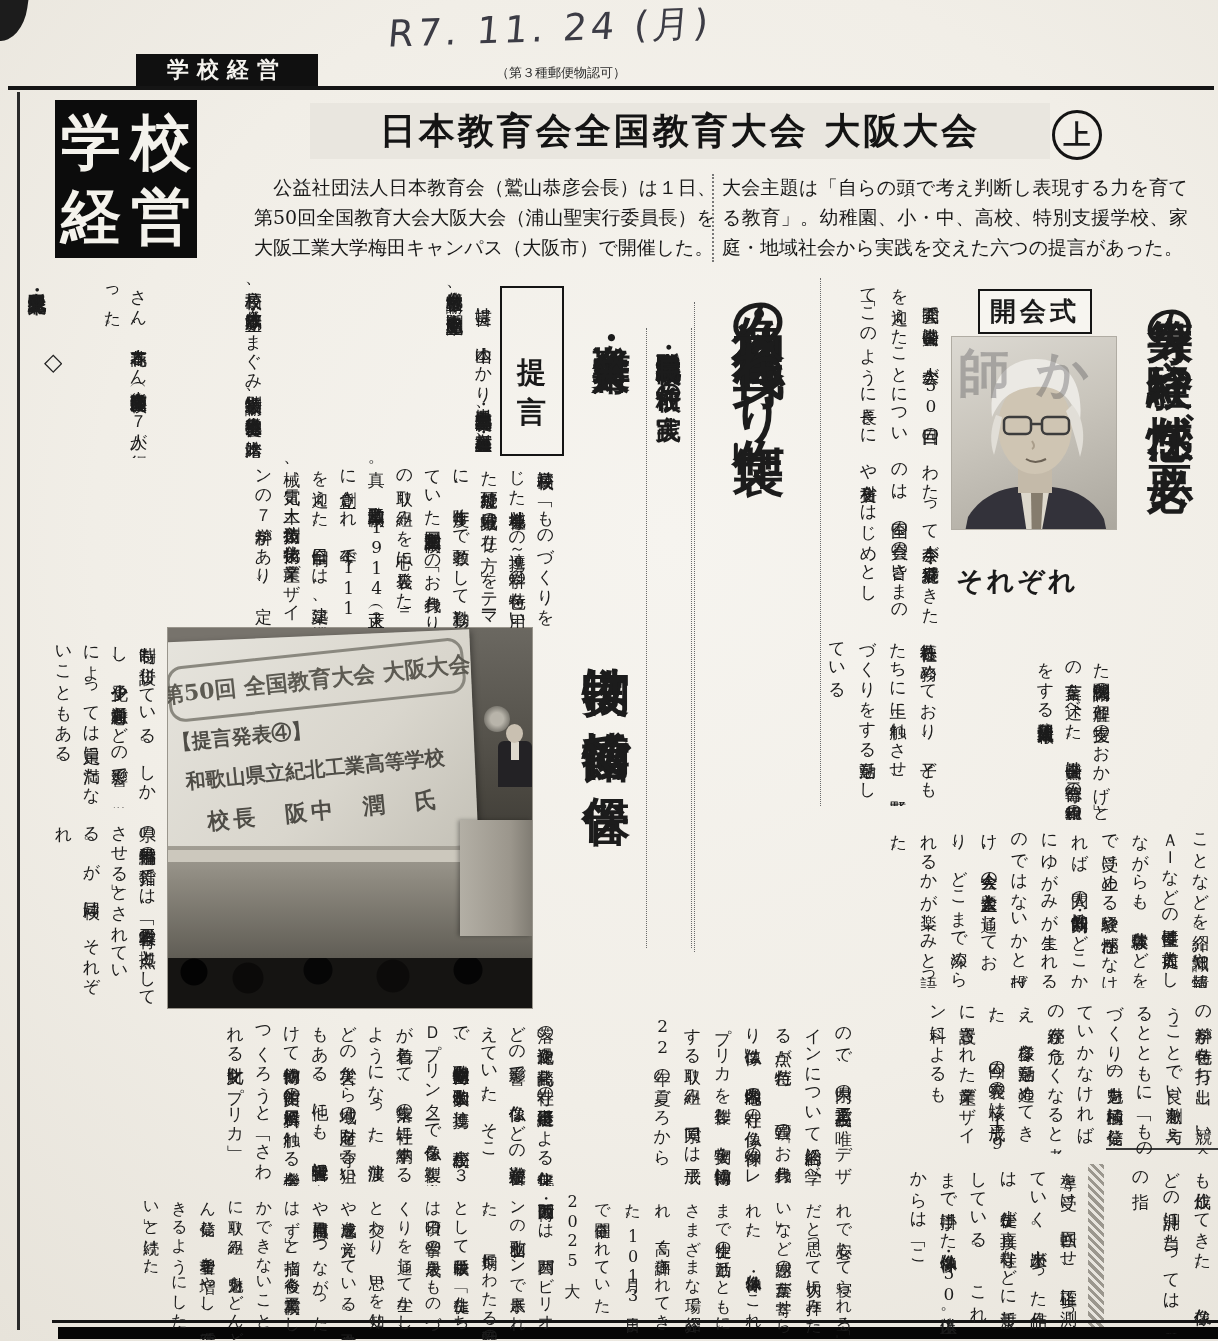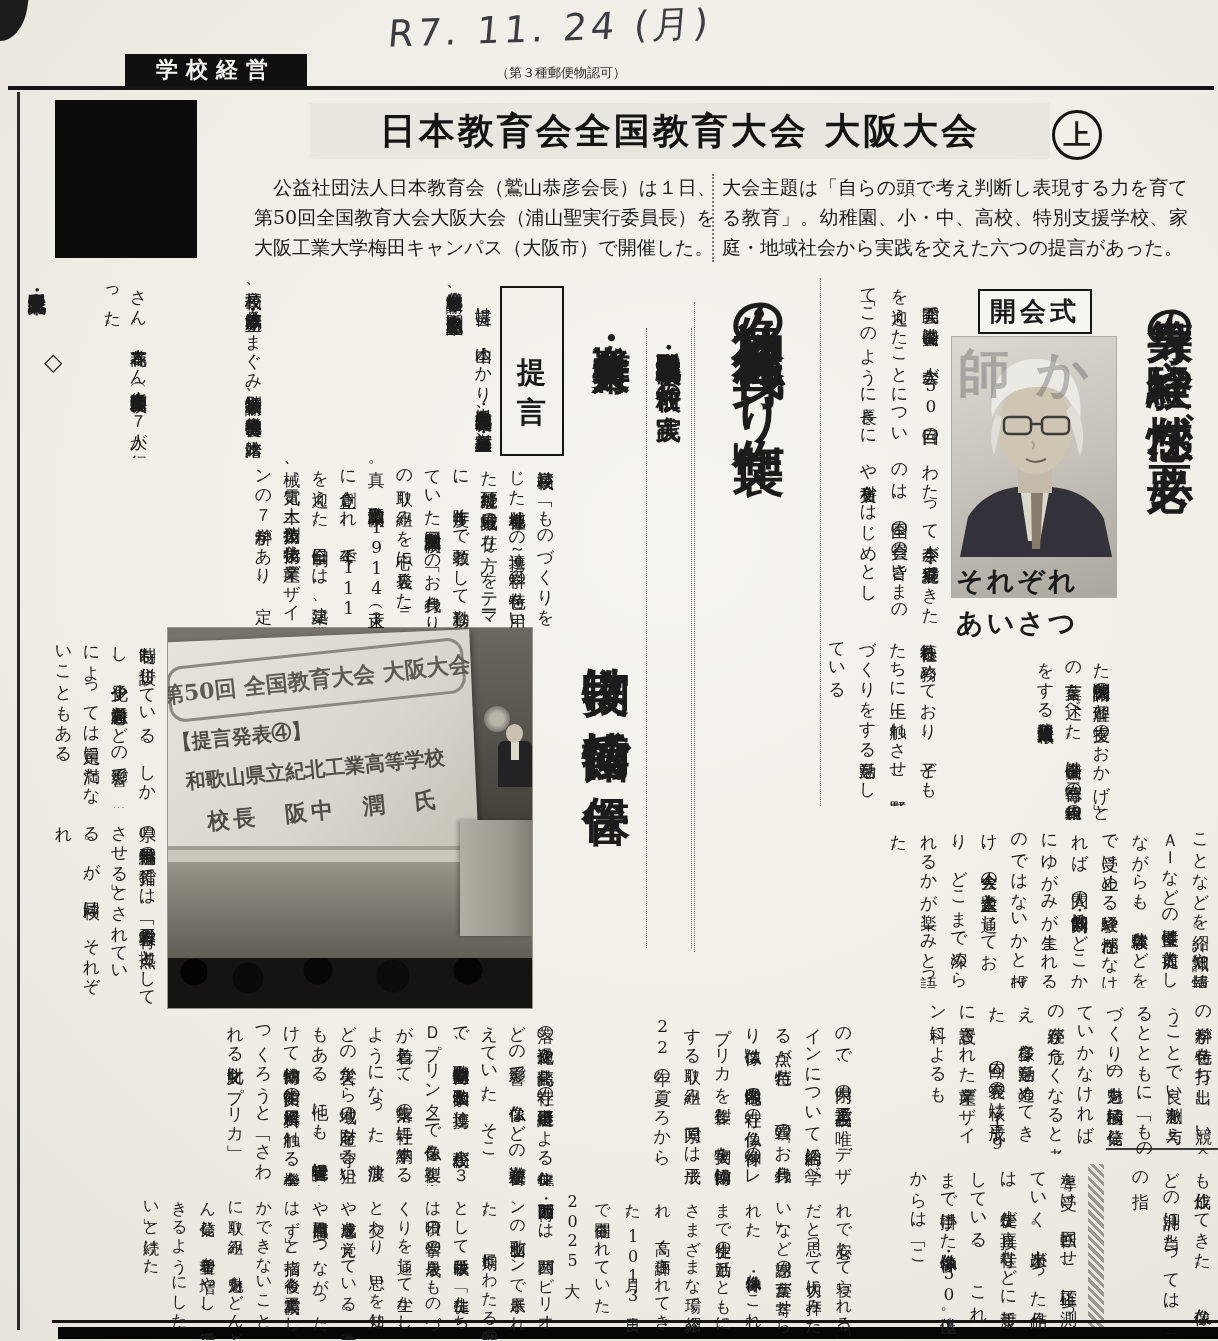--- a/index.html
+++ b/index.html
@@ -5,41 +5,41 @@
   html,body{margin:0;padding:0;background:#c8c4bc;}
   #stage{position:relative;width:1218px;height:1341px;margin:0 auto;overflow:hidden;
     background:radial-gradient(circle at 55% 40%, #f6f4ef 0%, #f1eee7 55%, #e7e3da 100%);
     font-family:"DejaVu Serif","Liberation Serif",serif;color:#1a1a1a;}
   .v{position:absolute;writing-mode:vertical-rl;text-orientation:upright;overflow:hidden;
      font-family:"DejaVu Serif","Liberation Serif",serif;color:#1c1c1c;}
   .h{position:absolute;overflow:hidden;font-family:"DejaVu Serif","Liberation Serif",serif;color:#1c1c1c;}
   .dotted-sides{border-left:1px dotted #6a6a6a;border-right:1px dotted #6a6a6a;box-sizing:border-box;padding:4px 5px;}
   .rule{position:absolute;background:#151515;}
   .dotrule{position:absolute;border-left:2px dotted #777;}
-  #section-label{position:absolute;left:125px;top:54px;width:182px;height:32px;background:#101010;color:#f5f3ee;
+  #section-label{position:absolute;left:136px;top:54px;width:182px;height:32px;background:#101010;color:#f5f3ee;
     display:flex;align-items:center;justify-content:center;font-weight:bold;font-size:22px;letter-spacing:8px;}
   #postal-note{position:absolute;left:496px;top:64px;font-size:13px;color:#2a2a2a;}
   #masthead{position:absolute;left:756px;top:38px;width:462px;height:52px;font-size:46px;font-weight:bold;
     letter-spacing:24px;color:#111;white-space:nowrap;}
   #hand-date{position:absolute;left:388px;top:4px;font-size:37px;color:#24242f;font-family:"DejaVu Sans","Liberation Sans",sans-serif;
     transform:rotate(-2deg) skewX(-7deg);letter-spacing:4px;opacity:.88;}
   #corner-box{position:absolute;left:55px;top:100px;width:142px;height:158px;background:#0c0c0c;color:#f4f2ec;
     display:flex;flex-direction:column;align-items:center;justify-content:center;font-weight:bold;font-size:60px;line-height:74px;letter-spacing:10px;}
   #corner-box div{white-space:nowrap;text-indent:10px;}
   #headline-bar{position:absolute;left:310px;top:103px;width:740px;height:56px;background:#e9e6df;
     display:flex;align-items:center;justify-content:center;font-size:36px;font-weight:bold;letter-spacing:3px;color:#141414;white-space:nowrap;}
   #part-badge{position:absolute;left:1052px;top:110px;width:44px;height:44px;border:3px solid #141414;border-radius:50%;
     display:flex;align-items:center;justify-content:center;font-size:27px;font-weight:bold;}
   .lead{font-size:19px;line-height:30px;text-align:justify;color:#181818;}
   #kaikai-box{position:absolute;left:978px;top:289px;width:110px;height:41px;border:2.5px solid #141414;background:#f7f5f0;
     display:flex;align-items:center;justify-content:center;font-size:26px;font-weight:bold;letter-spacing:4px;}
   #teigen-box{position:absolute;left:500px;top:286px;width:60px;height:166px;border:2.5px solid #141414;
     display:flex;align-items:center;justify-content:center;}
   #teigen-box span{writing-mode:vertical-rl;text-orientation:upright;font-size:29px;font-weight:bold;letter-spacing:36px;}
-  #photo1{position:absolute;left:952px;top:337px;width:164px;height:260px;overflow:hidden;
+  #photo1{position:absolute;left:952px;top:337px;width:164px;height:192px;overflow:hidden;
     background:linear-gradient(160deg,#dcd9d2 0%,#c9c5bc 45%,#aba79e 100%);box-shadow:0 0 0 1px #b0aca3;}
   #photo1-bgtext{position:absolute;left:6px;top:2px;font-size:52px;font-weight:bold;color:rgba(55,55,62,.30);letter-spacing:26px;white-space:nowrap;}
   #photo1-caption{position:absolute;left:956px;top:560px;width:160px;height:88px;font-size:27px;font-weight:bold;line-height:42px;letter-spacing:3px;}
   #photo2{position:absolute;left:168px;top:628px;width:364px;height:380px;overflow:hidden;background:#77736c;box-shadow:0 0 0 1px #99958c;}
   #screen{position:absolute;left:-10px;top:8px;width:316px;height:216px;background:linear-gradient(135deg,#e6e4dd 0%,#d9d6cd 60%,#c4c1b7 100%);
     transform:rotate(-2.5deg);box-shadow:2px 2px 6px rgba(0,0,0,.35);}
   #screen-banner{position:absolute;left:12px;top:16px;width:292px;height:50px;border:3px solid #8a887f;border-radius:16px;
     transform:rotate(-3.5deg);display:flex;align-items:center;justify-content:center;font-size:22px;font-weight:bold;color:#5c5a52;white-space:nowrap;}
   .screen-line{position:absolute;color:#4e4c46;font-weight:bold;transform:rotate(-3deg);white-space:nowrap;}
   #wall{position:absolute;left:296px;top:0;width:68px;height:235px;background:linear-gradient(180deg,#6b6861 0%,#4a4740 70%,#3a3833 100%);}
@@ -70,20 +70,22 @@
   <div id="corner-artifact"></div>
 
   <div id="hand-date" class="h">R7. 11. 24 (月)</div>
 
   <div id="section-label">学校経営</div>
   <div id="postal-note" class="h">（第３種郵便物認可）</div>
   <div class="rule" style="left:8px;top:86px;width:1206px;height:4px;"></div>
   <div class="rule" style="left:17px;top:92px;width:3px;height:1238px;background:#2a2a2a;"></div>
 
   <div id="corner-box">
+    <div>学校</div>
+    <div>経営</div>
   </div>
   <div id="headline-bar">日本教育会全国教育大会 大阪大会</div>
   <div id="part-badge">上</div>
   <div class="h lead" style="left:240px;top:172px;width:462px;height:94px;margin-left:14px;">　公益社団法人日本教育会（鷲山恭彦会長）は１日、第50回全国教育大会大阪大会（浦山聖実行委員長）を大阪工業大学梅田キャンパス（大阪市）で開催した。</div>
   <div class="dotrule" style="left:712px;top:174px;height:88px;"></div>
   <div class="h lead" style="left:722px;top:172px;width:466px;height:94px;">大会主題は「自らの頭で考え判断し表現する力を育てる教育」。幼稚園、小・中、高校、特別支援学校、家庭・地域社会から実践を交えた六つの提言があった。</div>
 
   <div id="kaikai-box">開会式</div>
   <div id="photo1">
     <div id="photo1-bgtext">師か</div>
@@ -100,21 +102,20 @@
         <rect x="52" y="80" width="27" height="17" rx="5"></rect>
         <rect x="90" y="80" width="27" height="17" rx="5"></rect>
         <line x1="79" y1="87" x2="90" y2="87"></line>
       </g>
       <path d="M74,122 Q83,128 94,122" stroke="#6b6154" stroke-width="2" fill="none"></path>
       <path d="M80,104 Q84,110 80,112" stroke="#a99d8a" stroke-width="2" fill="none"></path>
     </svg>
   </div>
   <div id="photo1-caption">
     <div>それぞれ</div>
-    <div>あいさつ</div>
   </div>
 
   <div id="teigen-box">
     <span>提言</span>
   </div>
 
   <div id="diamond" style="left:44px;top:348px;" class="h">◇</div>
 
   <div id="photo2">
     <div id="wall"></div>

